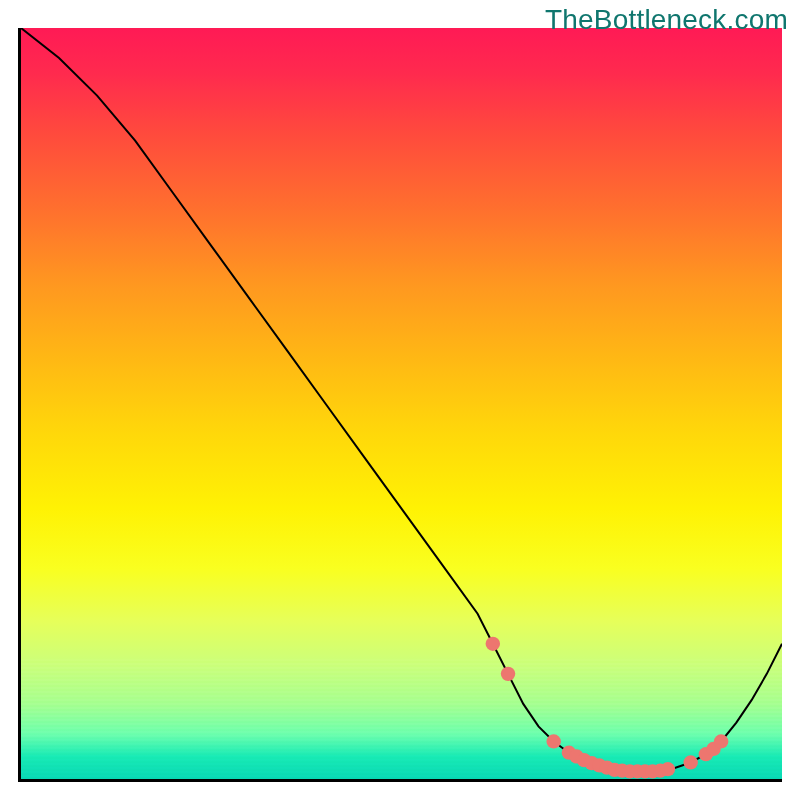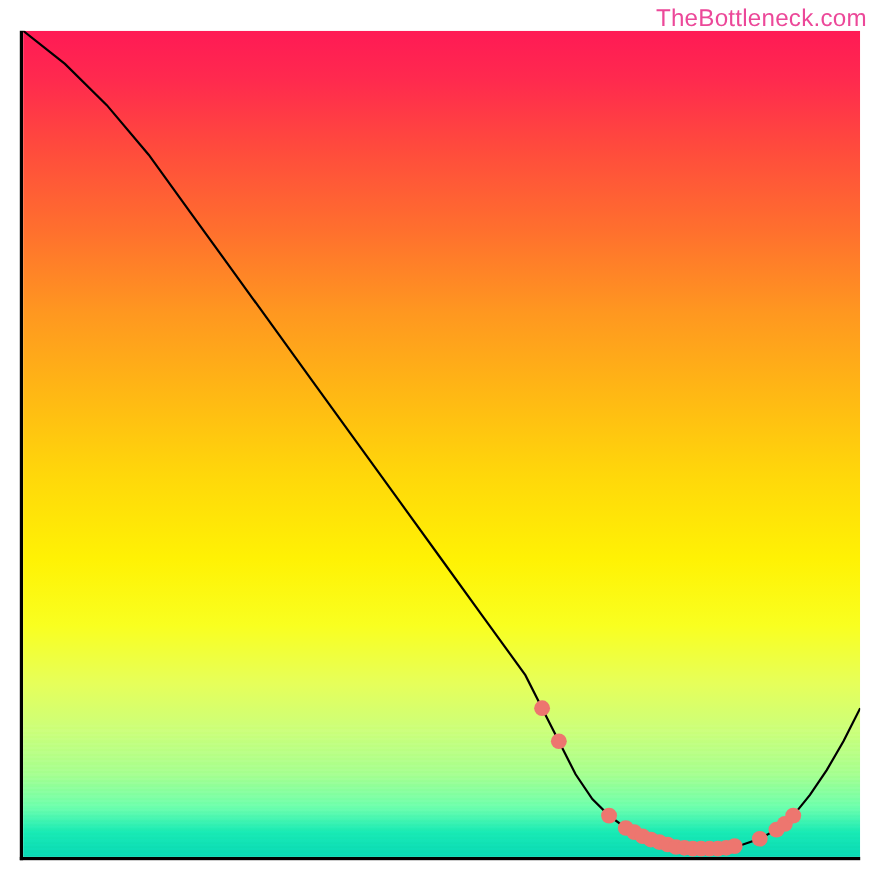--- a/index.html
+++ b/index.html
@@ -7,23 +7,23 @@
   .chart-wrap {
     position: relative;
     width: 800px;
     height: 800px;
   }
   .watermark {
     position: absolute;
     top: 4px;
     right: 12px;
     font-family: Arial, Helvetica, sans-serif;
-    font-size: 22px;
+    font-size: 28px;
     font-weight: 500;
-    color: #ec4899;
+    color: #0f766e;
     letter-spacing: 0.2px;
     z-index: 10;
   }
   .plot-area {
     position: absolute;
     left: 18px;
     top: 28px;
     width: 764px;
     height: 754px;
     border-left: 3px solid #000;

